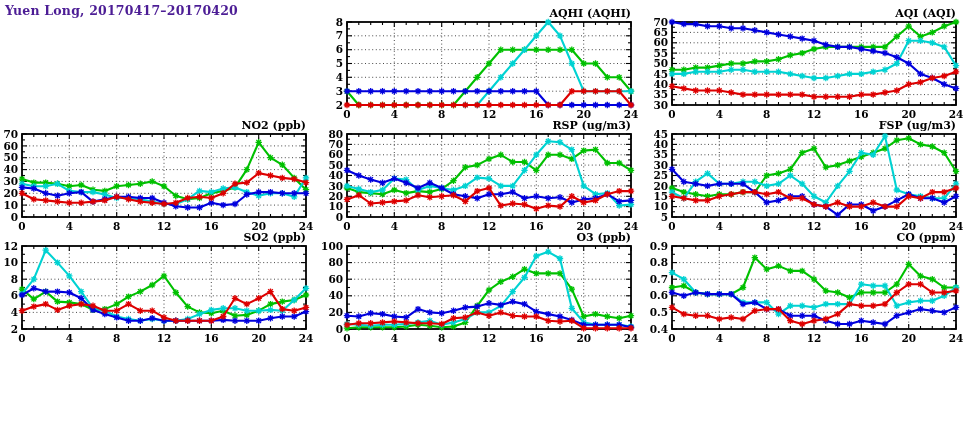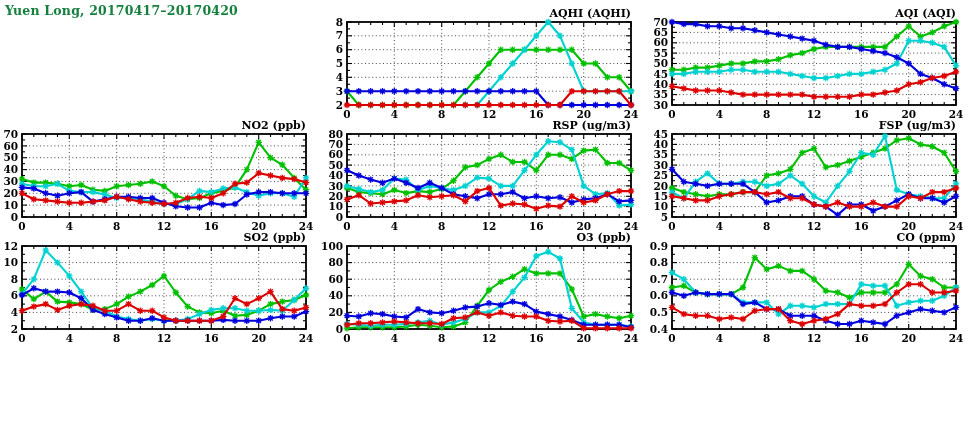--- a/index.html
+++ b/index.html
@@ -1,18 +1,18 @@
 <!DOCTYPE html>
 <html><head>
 <meta charset="utf-8">
 <style>
   html,body{margin:0;padding:0;background:#fff;}
   #screen{position:relative;width:975px;height:447px;background:#ffffff;overflow:hidden;
           font-family:"DejaVu Serif",serif;}
-  .page-title{position:absolute;left:5px;top:3px;font-weight:bold;font-size:12.5px;color:#15803d;
+  .page-title{position:absolute;left:5px;top:3px;font-weight:bold;font-size:12.5px;color:#4c1d95;
               letter-spacing:.2px;white-space:nowrap;}
   .chart{position:absolute;width:320px;height:116px;}
   .grid{stroke:#333;stroke-width:.9;stroke-dasharray:1 2.6;}
   .tick{stroke:#000;stroke-width:1.1;}
   .frame{fill:none;stroke:#000;stroke-width:1.8;}
   .lbl{font-family:"DejaVu Serif",serif;font-weight:bold;font-size:10.5px;fill:#000;}
   .ctitle{font-family:"DejaVu Serif",serif;font-weight:bold;font-size:11px;fill:#000;}
   .sline{fill:none;stroke-width:2.1;stroke-linejoin:round;stroke-linecap:round;}
   .smark{fill:none;stroke-width:1.3;}
 </style>

